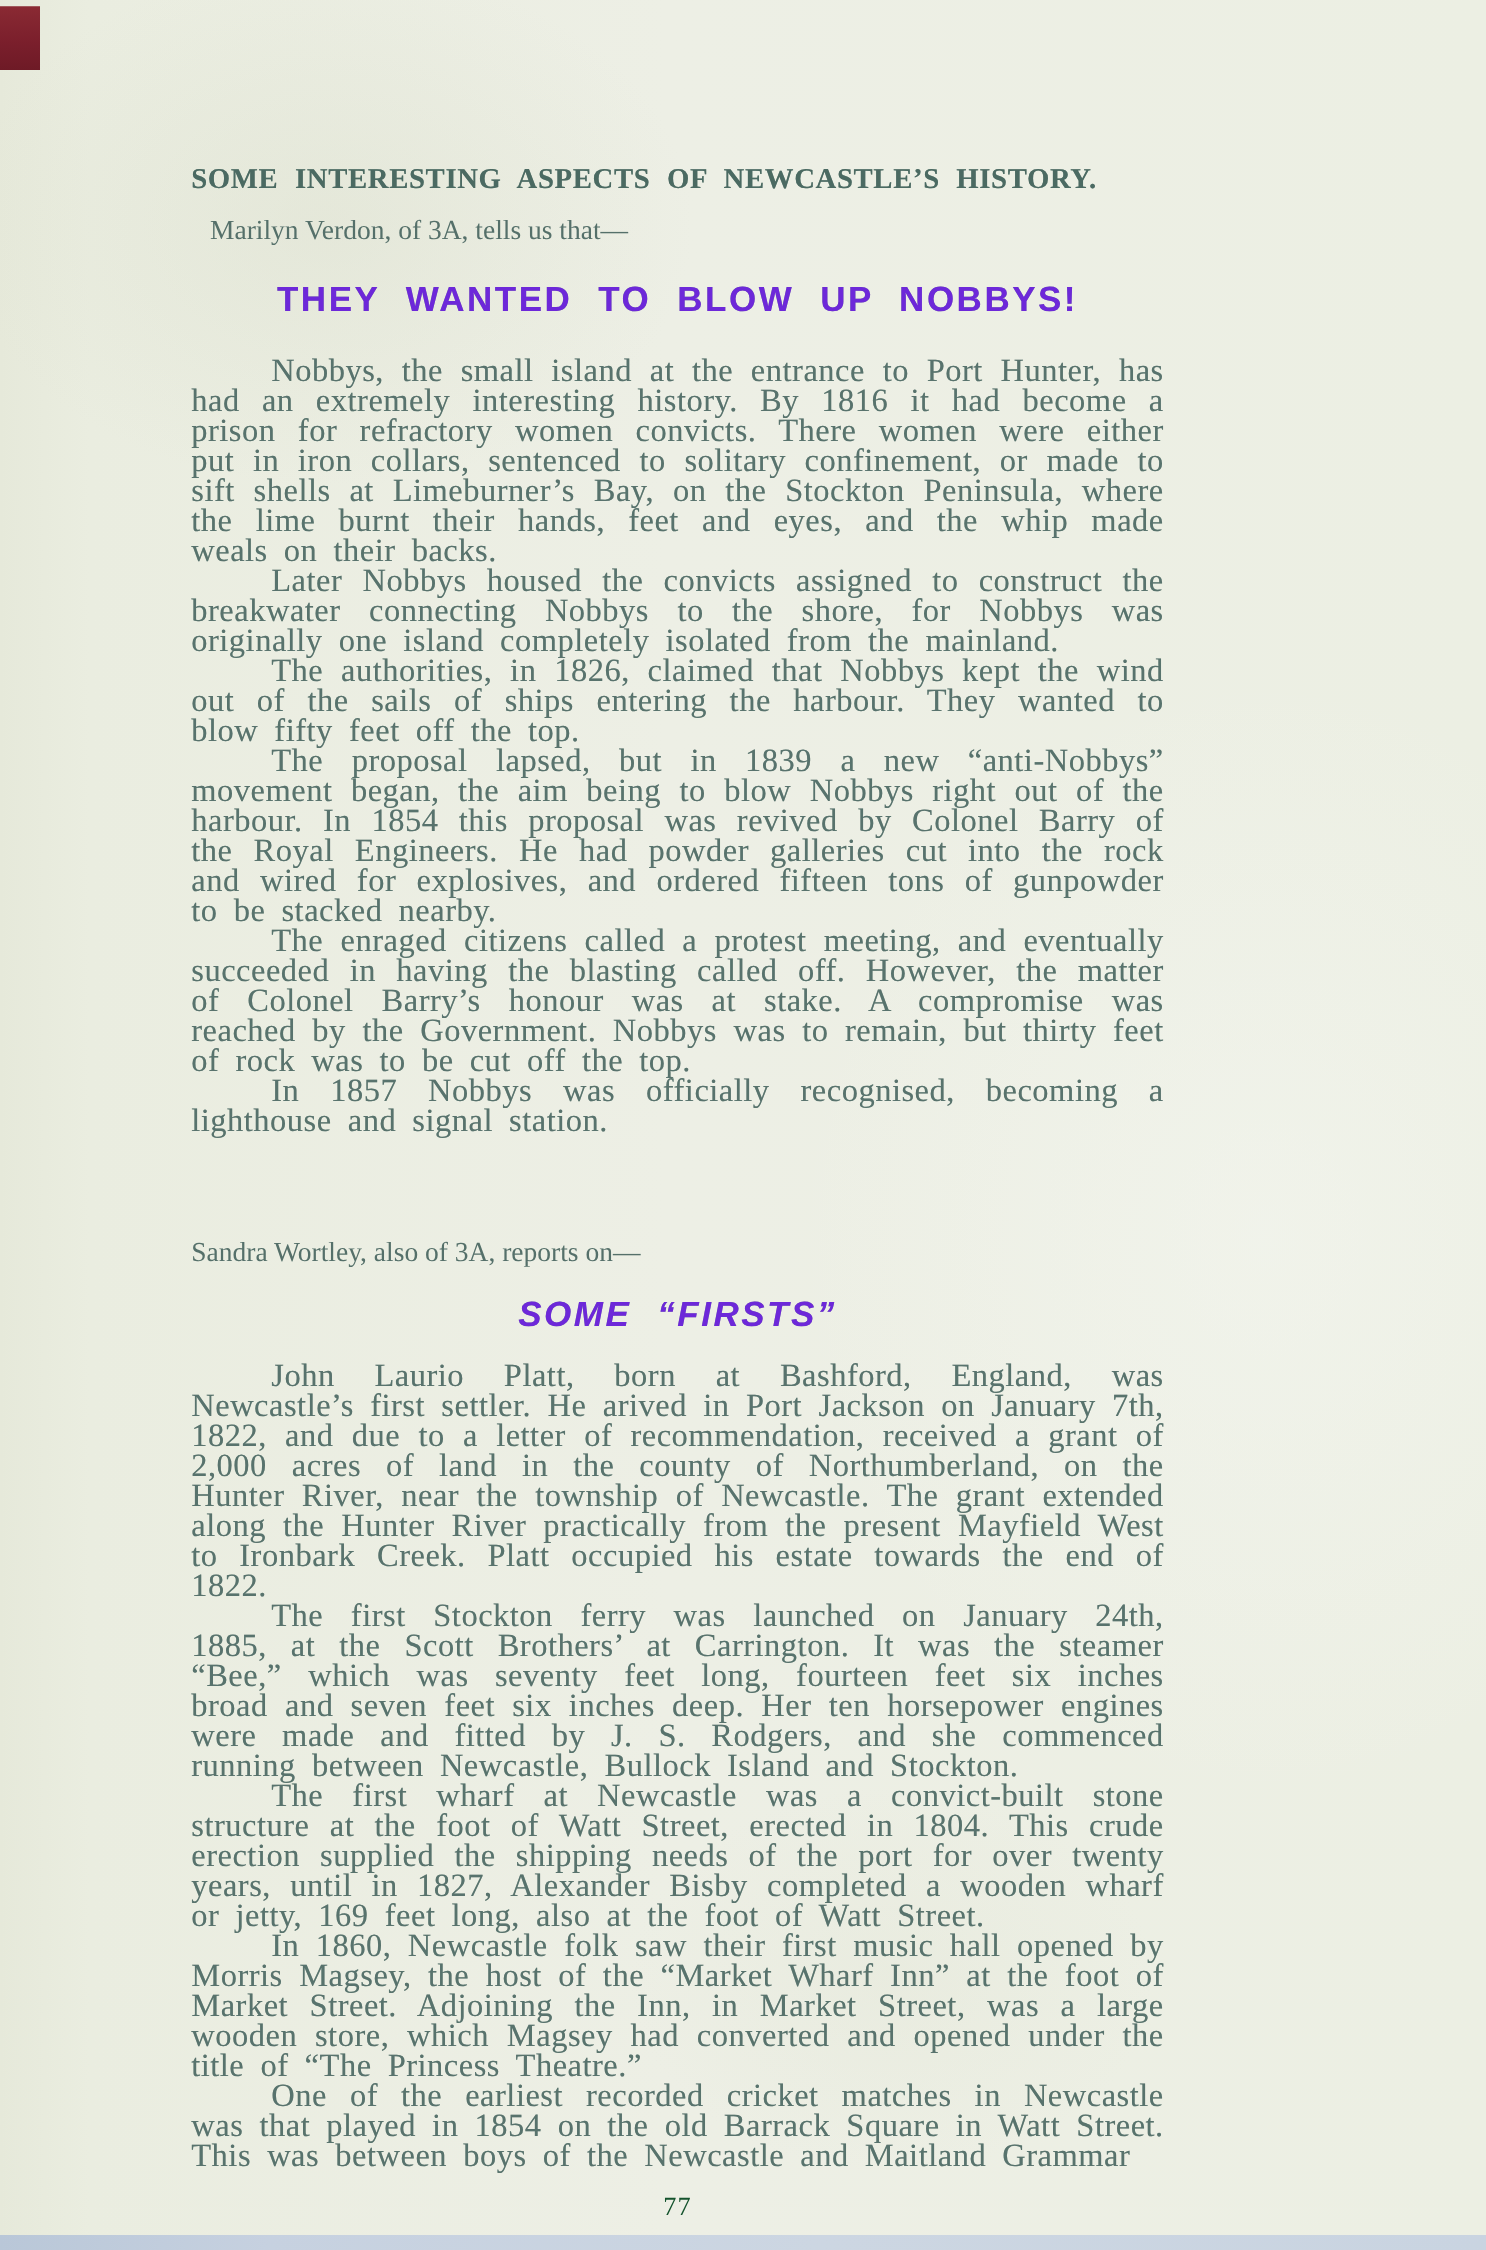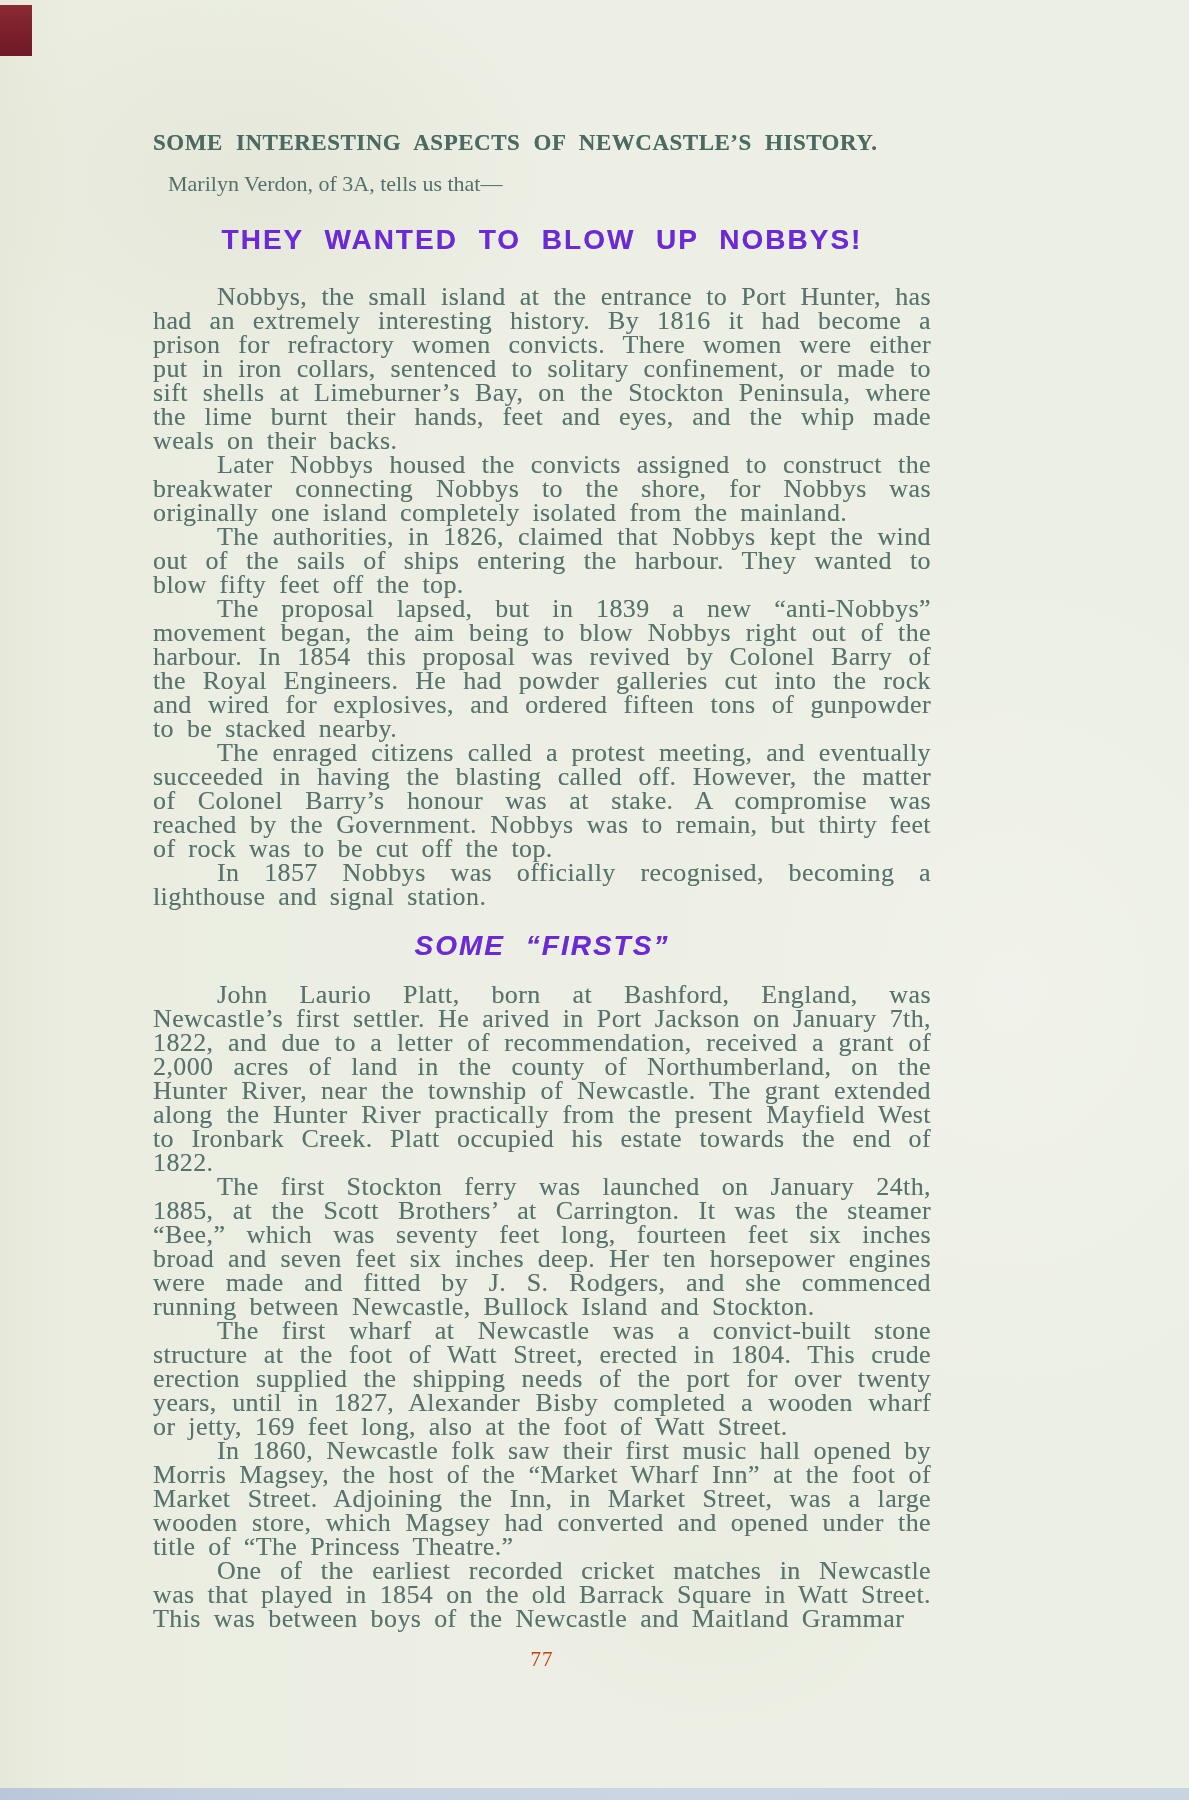--- a/index.html
+++ b/index.html
@@ -91,21 +91,21 @@
   .headline2 {
     margin: 22px 0 22px 0;
     font-style: italic;
   }
 
   .page-number {
     margin: 16px 0 0 0;
     font-size: 21px;
     text-align: center;
     letter-spacing: 1px;
-    color: #c2410c;
+    color: #14532d;
   }
 </style>
 </head>
 <body>
 
 <div class="corner-mark"></div>
 
 <div class="column">
 
   <div class="header-title">SOME INTERESTING ASPECTS OF NEWCASTLE’S HISTORY.</div>
@@ -114,20 +114,21 @@
 
   <h1 class="headline">THEY WANTED TO BLOW UP NOBBYS!</h1>
 
   <p class="body-para">Nobbys, the small island at the entrance to Port Hunter, has had an extremely interesting history. By 1816 it had become a prison for refractory women convicts. There women were either put in iron collars, sentenced to solitary confinement, or made to sift shells at Limeburner’s Bay, on the Stockton Peninsula, where the lime burnt their hands, feet and eyes, and the whip made weals on their backs.</p>
   <p class="body-para">Later Nobbys housed the convicts assigned to construct the breakwater connecting Nobbys to the shore, for Nobbys was originally one island completely isolated from the mainland.</p>
   <p class="body-para">The authorities, in 1826, claimed that Nobbys kept the wind out of the sails of ships entering the harbour. They wanted to blow fifty feet off the top.</p>
   <p class="body-para">The proposal lapsed, but in 1839 a new “anti-Nobbys” movement began, the aim being to blow Nobbys right out of the harbour. In 1854 this proposal was revived by Colonel Barry of the Royal Engineers. He had powder galleries cut into the rock and wired for explosives, and ordered fifteen tons of gunpowder to be stacked nearby.</p>
   <p class="body-para">The enraged citizens called a protest meeting, and eventually succeeded in having the blasting called off. However, the matter of Colonel Barry’s honour was at stake. A compromise was reached by the Government. Nobbys was to remain, but thirty feet of rock was to be cut off the top.</p>
   <p class="body-para">In 1857 Nobbys was officially recognised, becoming a lighthouse and signal station.</p>
 
+  <div class="byline2">Sandra Wortley, also of 3A, reports on—</div>
 
   <h2 class="headline headline2">SOME “FIRSTS”</h2>
 
   <p class="body-para">John Laurio Platt, born at Bashford, England, was Newcastle’s first settler. He arived in Port Jackson on January 7th, 1822, and due to a letter of recommendation, received a grant of 2,000 acres of land in the county of Northumberland, on the Hunter River, near the township of Newcastle. The grant extended along the Hunter River practically from the present Mayfield West to Ironbark Creek. Platt occupied his estate towards the end of 1822.</p>
   <p class="body-para">The first Stockton ferry was launched on January 24th, 1885, at the Scott Brothers’ at Carrington. It was the steamer “Bee,” which was seventy feet long, fourteen feet six inches broad and seven feet six inches deep. Her ten horsepower engines were made and fitted by J. S. Rodgers, and she commenced running between Newcastle, Bullock Island and Stockton.</p>
   <p class="body-para">The first wharf at Newcastle was a convict-built stone structure at the foot of Watt Street, erected in 1804. This crude erection supplied the shipping needs of the port for over twenty years, until in 1827, Alexander Bisby completed a wooden wharf or jetty, 169 feet long, also at the foot of Watt Street.</p>
   <p class="body-para">In 1860, Newcastle folk saw their first music hall opened by Morris Magsey, the host of the “Market Wharf Inn” at the foot of Market Street. Adjoining the Inn, in Market Street, was a large wooden store, which Magsey had converted and opened under the title of “The Princess Theatre.”</p>
   <p class="body-para">One of the earliest recorded cricket matches in Newcastle was that played in 1854 on the old Barrack Square in Watt Street. This was between boys of the Newcastle and Maitland Grammar</p>
 
   <div class="page-number">77</div>

